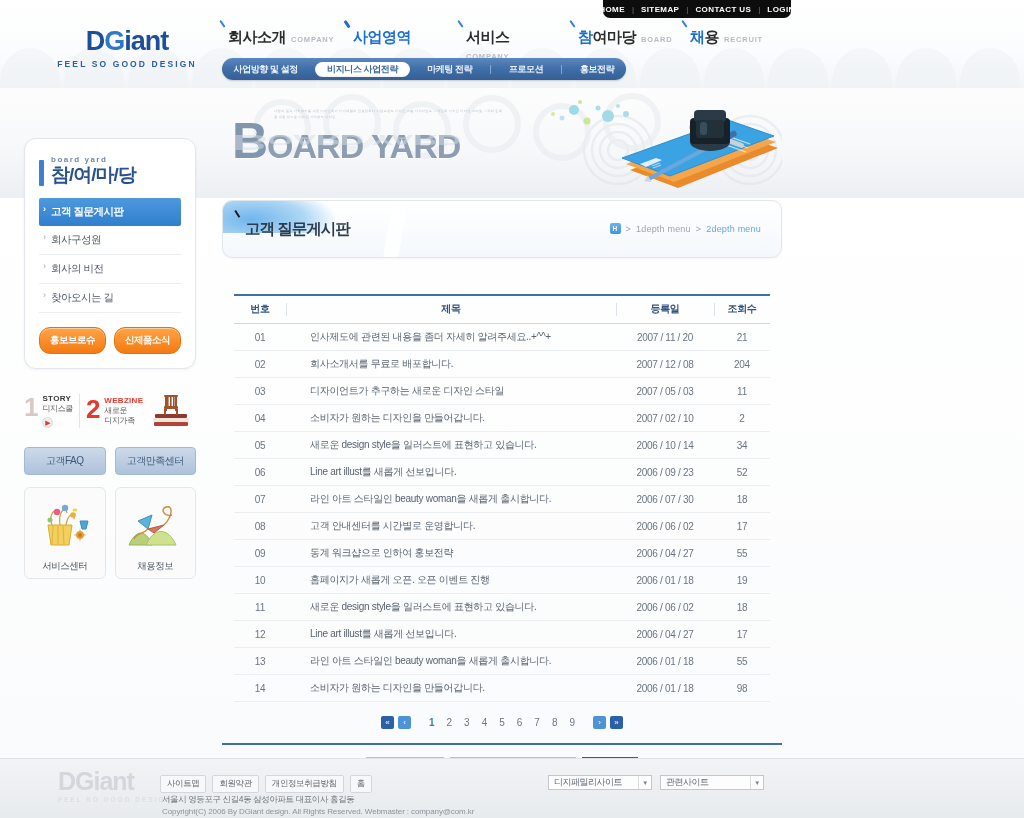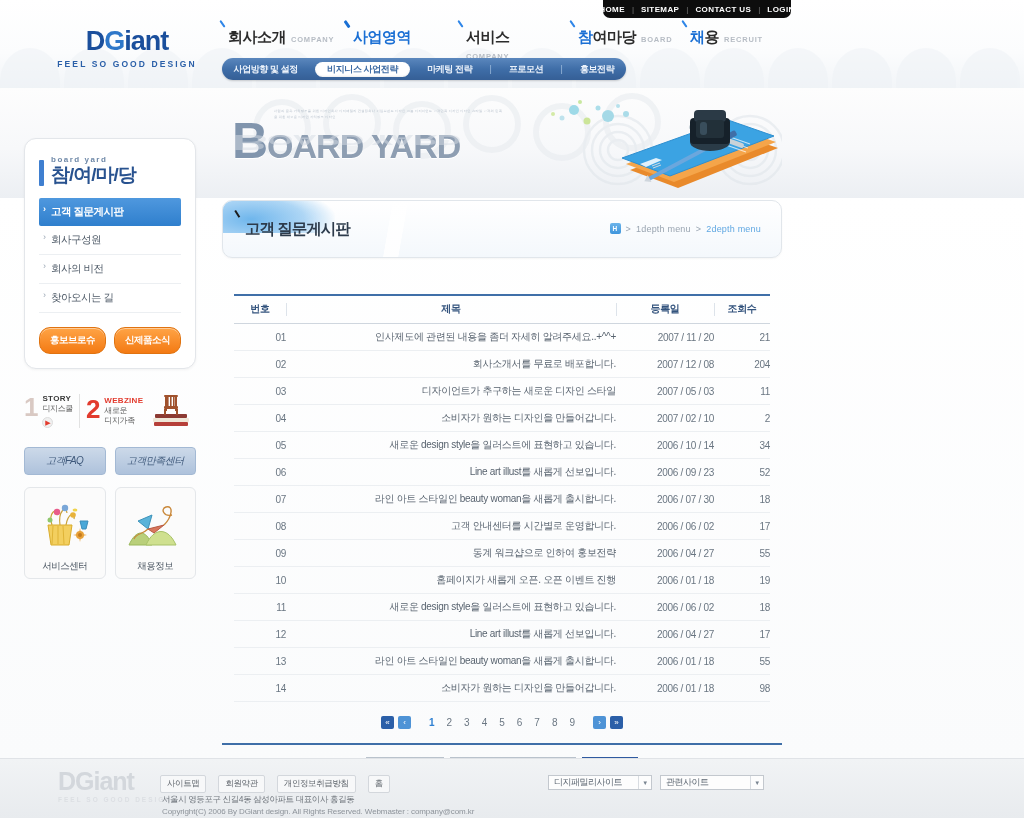--- a/index.html
+++ b/index.html
@@ -204,21 +204,21 @@
     background:#f0f0f0; border:1px solid #ddd;
     color:#e23b2e; font-size:7px; text-align:center; line-height:10px;
     margin-top:3px;
   }
 
   .quick-btns{ display:flex; gap:9px; margin-top:10px; }
   .quick-btn{
     flex:1; text-align:center; font-size:10px; color:#3e587a; letter-spacing:-.5px;
     padding:6px 0; border-radius:4px;
     background:linear-gradient(#ccd9e9,#aec2dc);
-    border:1px solid #a3b9d4; cursor:pointer;font-style:italic;
+    border:1px solid #a3b9d4; cursor:pointer;
   }
 
   .thumb-row{ display:flex; gap:9px; margin-top:12px; }
   .thumb{
     flex:1; background:#fbfbfb; border:1px solid #e4e7ea; border-radius:6px;
     padding:7px 4px 5px; text-align:center; cursor:pointer;
   }
   .thumb svg{ display:block; margin:0 auto; }
   .thumb-label{
     font-size:9.5px; color:#4a5561; letter-spacing:-.5px; margin-top:5px;
@@ -276,21 +276,20 @@
     font-size:10px; font-weight:bold; color:#33537d; letter-spacing:-.3px;
     padding:6px 0 7px; border-top:2px solid #3f6fa8; border-bottom:1px solid #cfd6de;
     position:relative;
   }
   .board thead th + th::before{
     content:""; position:absolute; left:0; top:7px; bottom:7px; width:1px; background:#dde3ea;
   }
   .board tbody td{
     font-size:10px; color:#6a7682; padding:6px 0; border-bottom:1px solid #eceff2;
     letter-spacing:-.3px;
-    text-align:right;
   }
   .col-no{ width:52px; text-align:center; }
   .col-title{ width:330px; text-align:left; padding-left:24px !important; }
   .col-date{ width:98px; text-align:center; }
   .col-hit{ width:56px; text-align:center; }
   .board tbody td.col-title{ color:#58636f; }
 
   
   .pager{
     margin-top:14px; display:flex; align-items:center; justify-content:center; gap:4px;
@@ -336,21 +335,21 @@
     border-top:1px solid #e0e3e7;
   }
   .f-logo{
     position:absolute; left:58px; top:10px;
     font-size:25px; font-weight:bold; color:#d3d7dc; letter-spacing:-1px; line-height:1;
   }
   .f-logo-sub{
     font-size:6.5px; letter-spacing:2px; color:#dcdfe3; margin-top:3px; font-weight:bold;
   }
   .f-links{
-    position:absolute; left:160px; top:16px; display:flex; gap:12px; align-items:center;
+    position:absolute; left:160px; top:16px; display:flex; gap:6px; align-items:center;
   }
   .f-link{
     font-size:8.5px; color:#60666d; letter-spacing:-.4px;
     border:1px solid #d3d7dc; background:#f7f8f9; border-radius:2px;
     padding:2px 6px; cursor:pointer;
   }
   .f-addr{
     position:absolute; left:162px; top:35px; font-size:8.5px; color:#6f757c; letter-spacing:-.4px;
   }
   .f-copy{

